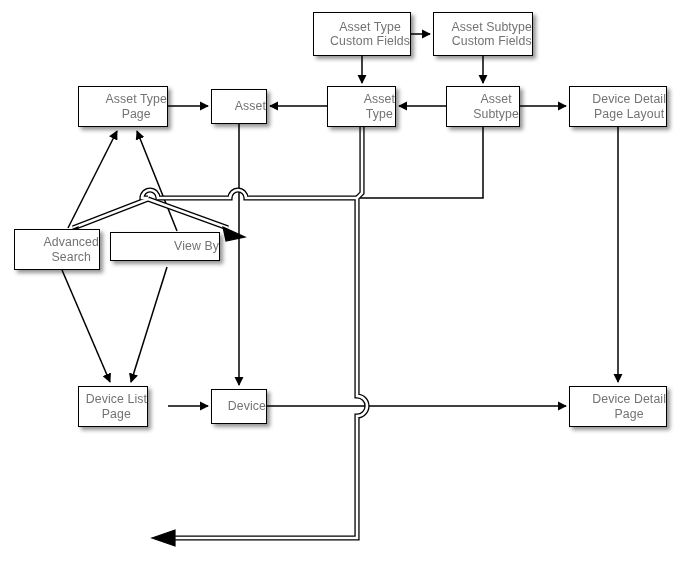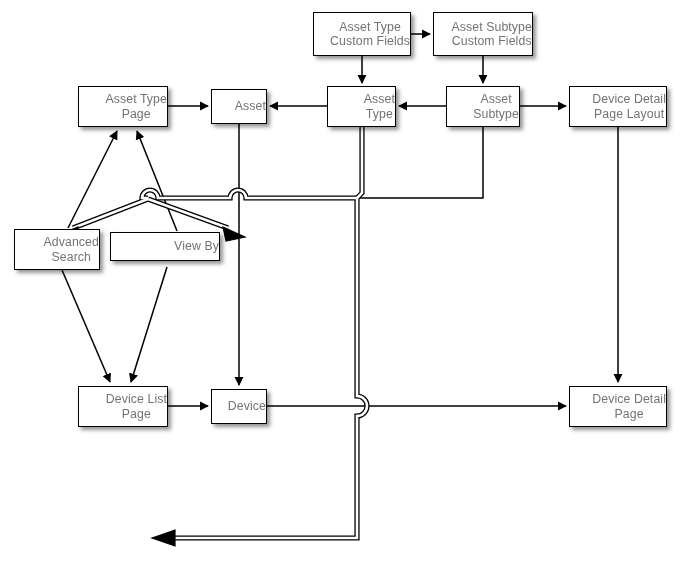--- a/index.html
+++ b/index.html
@@ -172,21 +172,21 @@
 
   <div class="node" style="left:14px; top:229px; width:86px; height:41px;">
     <span>Advanced
 Search</span>
   </div>
 
   <div class="node" style="left:110px; top:232px; width:110px; height:29px;">
     <span>View By</span>
   </div>
 
-  <div class="node" style="left:78px; top:386px; width:90px; height:41px;">
+  <div class="node" style="left:78px; top:386px; width:70px; height:41px;">
     <span>Device List
 Page</span>
   </div>
 
   <div class="node" style="left:211px; top:389px; width:56px; height:35px;">
     <span>Device</span>
   </div>
 
   <div class="node" style="left:569px; top:386px; width:98px; height:41px;">
     <span>Device Detail

